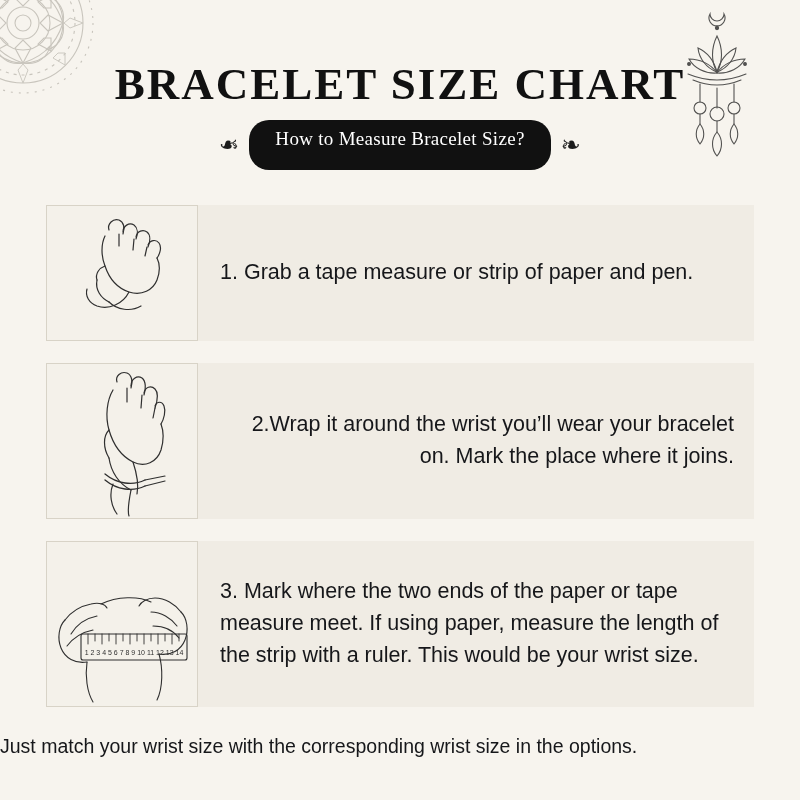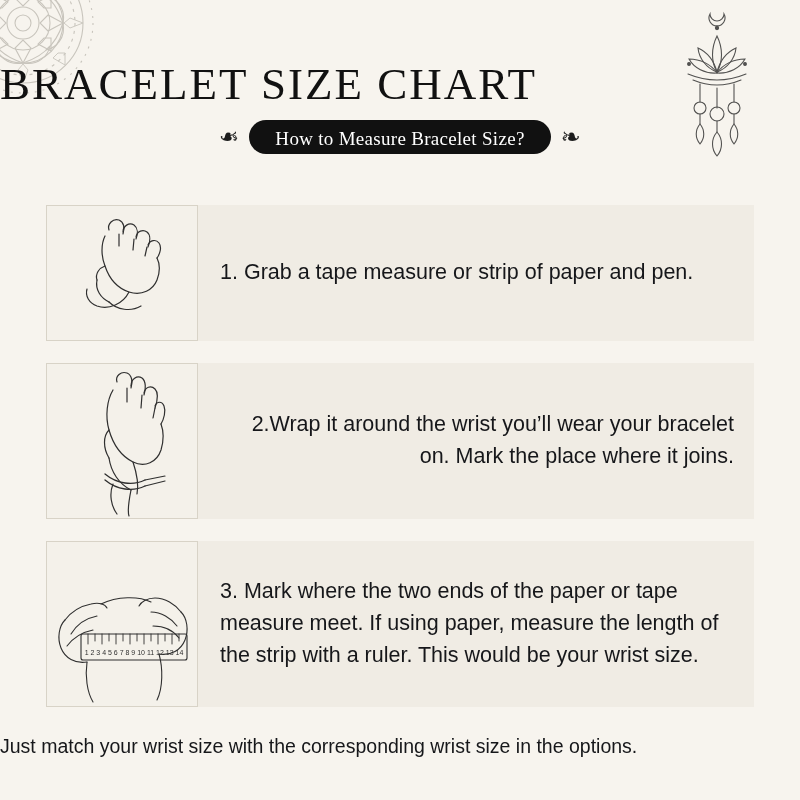--- a/index.html
+++ b/index.html
@@ -41,25 +41,25 @@
     opacity: 0.8;
     pointer-events: none;
   }
 
   
   .title {
     position: absolute;
     top: 58px;
     left: 0;
     width: 100%;
-    text-align: left;
+    text-align: center;
     font-family: "Liberation Serif", serif;
     font-size: 45px;
     letter-spacing: 2.0px;
-    font-weight: 400;
+    font-weight: 700;
     color: #111;
   }
 
   .subtitle-wrap {
     position: absolute;
     top: 120px;
     left: 0;
     width: 100%;
     display: flex;
     align-items: center;
@@ -73,21 +73,21 @@
     color: #1b1b1b;
     line-height: 1;
     display: inline-block;
   }
   .flourish.left { transform: scaleX(-1); }
 
   .subtitle-pill {
     background: #111111;
     color: #ffffff;
     border-radius: 20px;
-    padding: 8px 26px 4px;
+    padding: 8px 26px 20px;
     font-family: "Liberation Serif", serif;
     font-size: 19px;
     letter-spacing: 0.3px;
     white-space: nowrap;
   }
 
   
   .steps {
     position: absolute;
     top: 205px;

